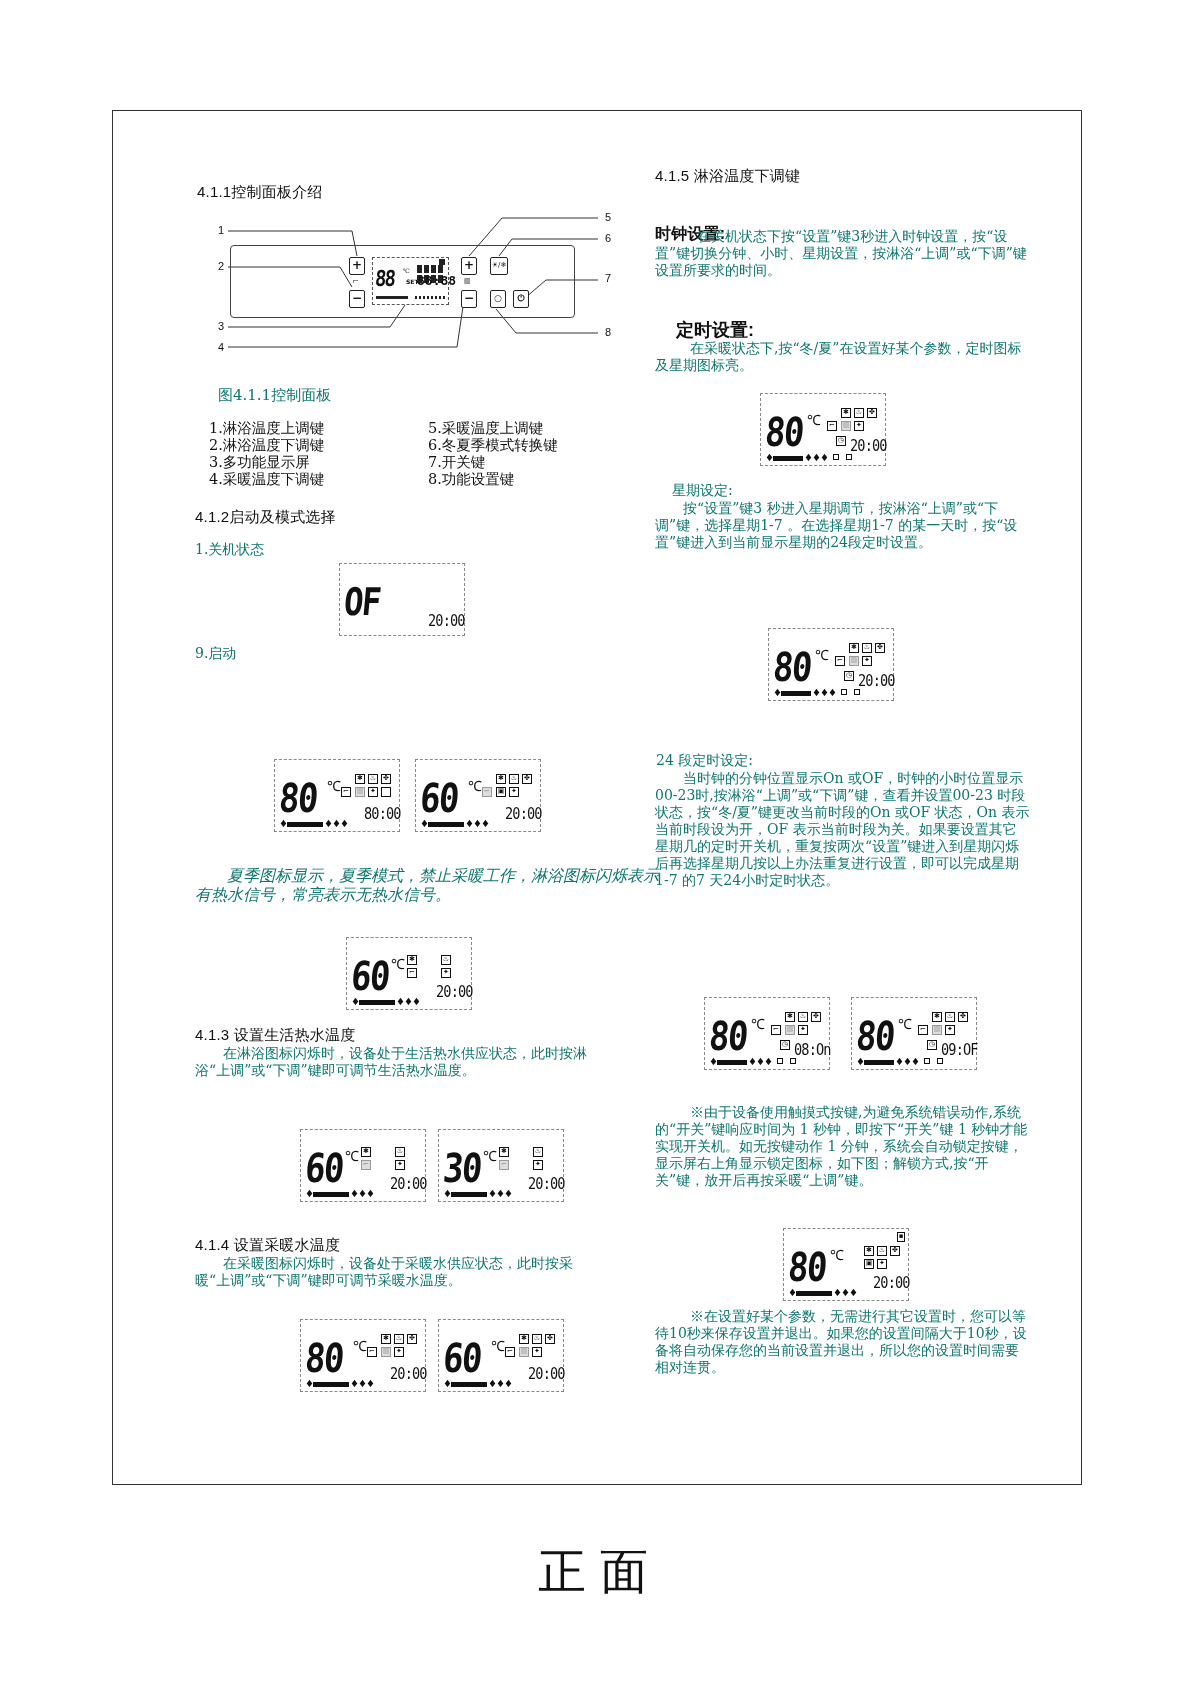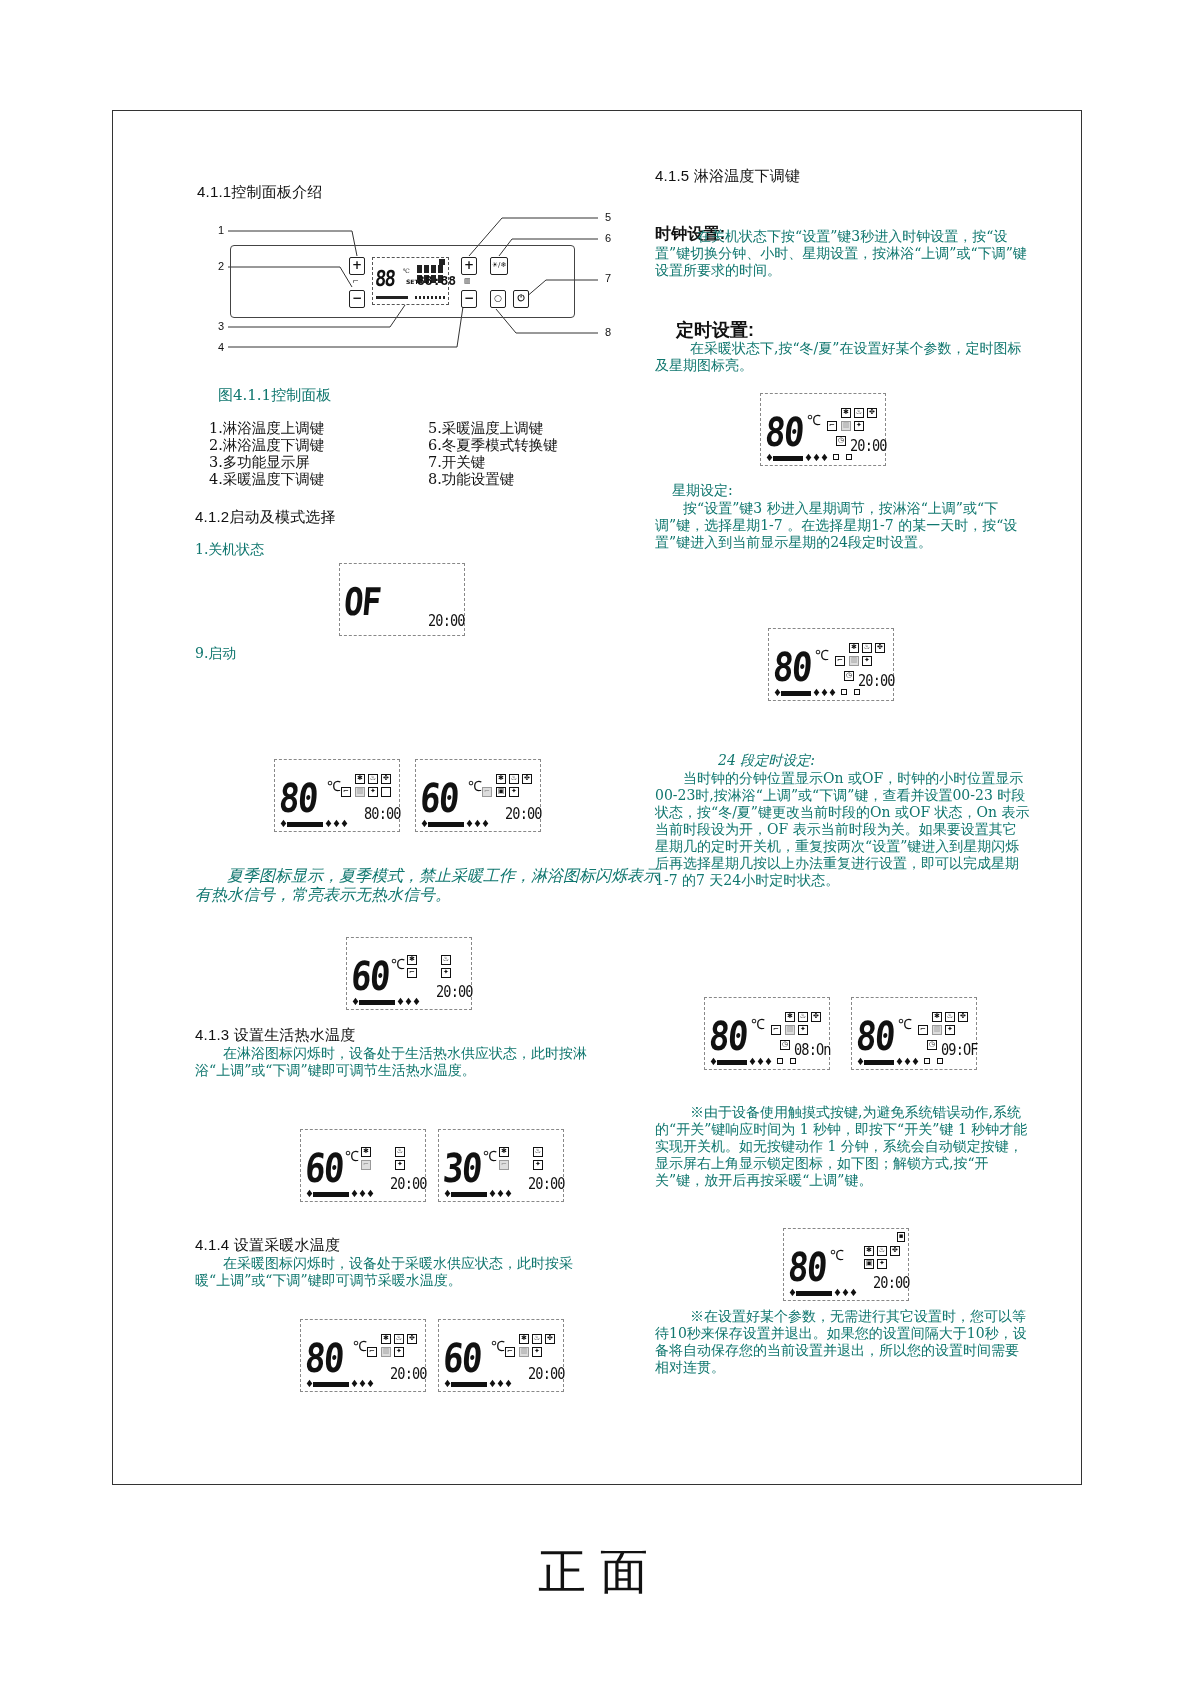--- a/index.html
+++ b/index.html
@@ -270,21 +270,21 @@
   <div class="ico" style="left:93px;top:27px;">✦</div>
   <div class="ico" style="left:75px;top:42px;">◷</div>
   <div class="time" style="left:89px;top:42px;">20:00</div>
   <div class="flames" style="left:4px;top:58px;">♦</div>
   <div class="bar" style="left:12px;top:62px;width:30px;"></div>
   <div class="flames" style="left:43px;top:58px;">♦♦♦</div>
   <div class="abs" style="left:72px;top:60px;width:4px;height:4px;border:1px solid #111;"></div>
   <div class="abs" style="left:85px;top:60px;width:4px;height:4px;border:1px solid #111;"></div>
 </div>
 
-<div class="abs body-text" style="left:718px;top:752px;font-style:italic;">24 段定时设定:</div>
+<div class="abs body-text" style="left:656px;top:752px;">24 段定时设定:</div>
 <div class="abs body-text" style="left:655px;top:770px;width:375px;">
   <p class="indent">当时钟的分钟位置显示On 或OF，时钟的小时位置显示00-23时,按淋浴“上调”或“下调”键，查看并设置00-23 时段状态，按“冬/夏”键更改当前时段的On 或OF 状态，On 表示当前时段设为开，OF 表示当前时段为关。如果要设置其它星期几的定时开关机，重复按两次“设置”键进入到星期闪烁后再选择星期几按以上办法重复进行设置，即可以完成星期1-7 的7 天24小时定时状态。</p>
 </div>
 
 <div class="lcd" style="left:704px;top:997px;width:126px;height:73px;">
   <div class="digits" style="left:6px;top:18px;">80</div>
   <div class="deg" style="left:46px;top:16px;">℃</div>
   <div class="ico" style="left:80px;top:14px;">✱</div>
   <div class="ico" style="left:93px;top:14px;">♨</div>
   <div class="ico" style="left:106px;top:14px;">✤</div>

